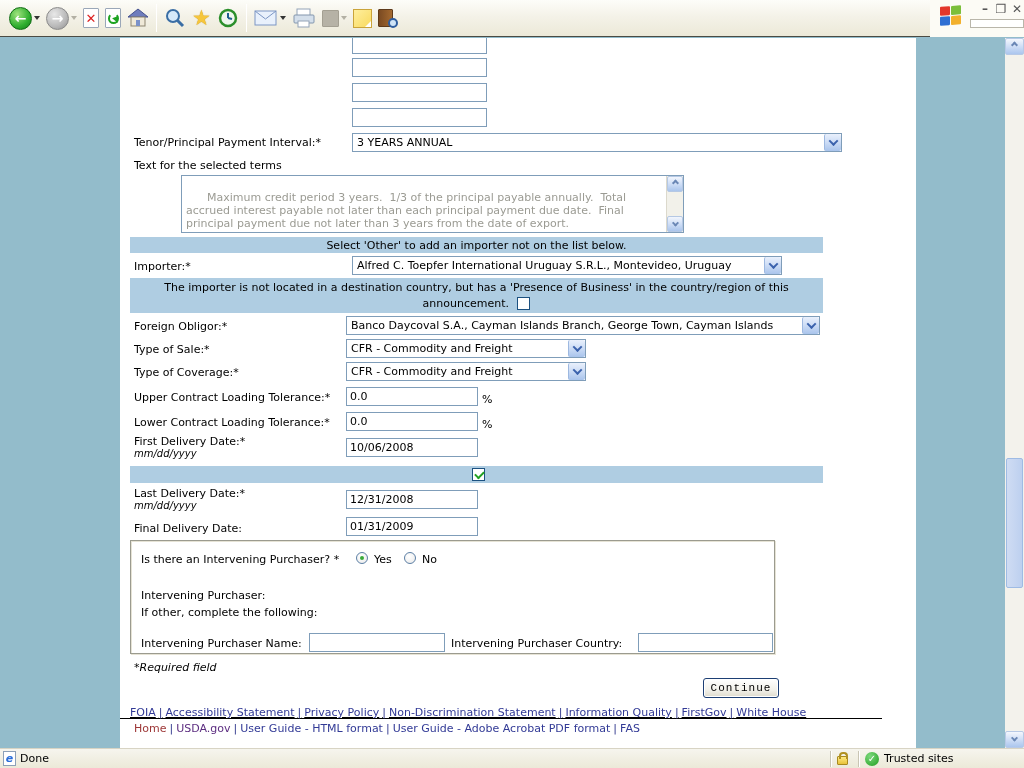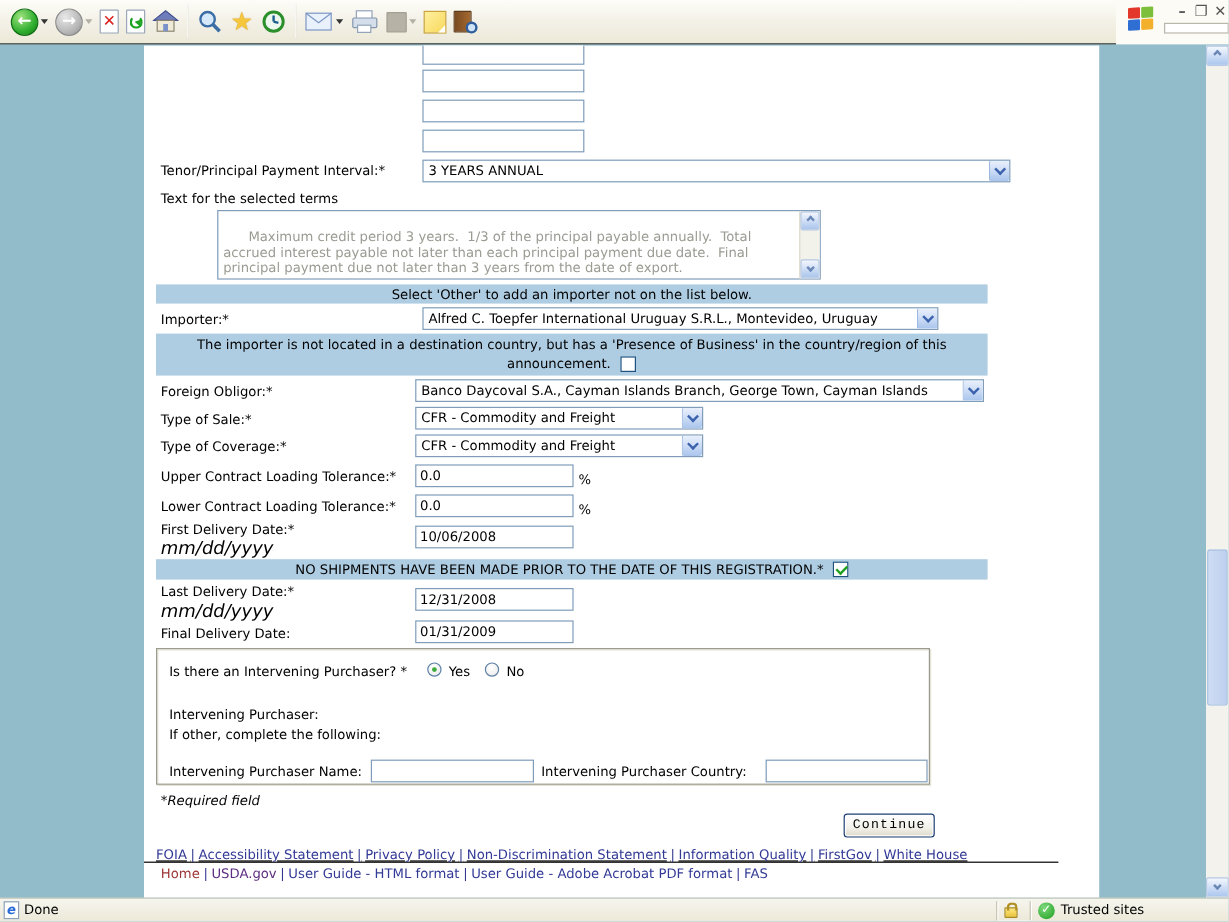--- a/index.html
+++ b/index.html
@@ -39,21 +39,21 @@
     grid-template-columns:10px 10px; grid-template-rows:9px 9px; gap:1px; transform:skewY(-4deg); }
   .winlogo i { display:block; border-radius:1px; }
   .win-ctrl { position:absolute; top:2px; font-size:12px; color:#555; font-weight:bold; width:14px; text-align:center; cursor:default; }
   .mini-box { position:absolute; left:40px; top:19px; width:54px; height:9px; background:#fff; border:1px solid #b9b6aa; }
 
   
   .viewport { position:absolute; left:0; top:38px; width:1005px; height:710px; background:#93bccb; }
   .content { position:absolute; left:120px; top:0; width:796px; height:710px; background:#ffffff; overflow:hidden; }
 
   .lbl { position:absolute; white-space:nowrap; font-size:11px; }
-  .hint { position:absolute; font-style:italic; font-size:15px; white-space:nowrap; }
+  .hint { position:absolute; font-style:italic; font-size:10px; white-space:nowrap; }
   .inp { position:absolute; height:19px; border:1px solid #7f9db9; background:#fff; font-family:"DejaVu Sans",sans-serif;
     font-size:11px; padding:2px 3px; color:#000; }
   .sel { position:absolute; height:19px; border:1px solid #7f9db9; background:#fff; font-size:11px;
     display:flex; align-items:center; padding-left:4px; overflow:hidden; white-space:nowrap; }
   .sel .ddb { position:absolute; right:0; top:0; bottom:0; width:17px;
     background:linear-gradient(180deg,#e9f0fc 0%,#cfdef6 45%,#a9c4ec 100%);
     border-left:1px solid #9db8e0; border-radius:2px; display:flex; align-items:center; justify-content:center; }
   .chev { width:7px; height:7px; border-left:2px solid #3b62ad; border-bottom:2px solid #3b62ad;
     transform:rotate(-45deg) translate(1px,-1px); }
 
@@ -267,21 +267,20 @@
 
     <span class="lbl" style="left:14px; top:378px;">Lower Contract Loading Tolerance:*</span>
     <input class="inp" style="left: 226px; top: 374px; width: 132px;" value="0.0">
     <span class="lbl" style="left:362px; top:380px;">%</span>
 
     <span class="lbl" style="left:14px; top:397px;">First Delivery Date:*</span>
     <span class="hint" style="left:14px; top:410px;">mm/dd/yyyy</span>
     <input class="inp" style="left: 226px; top: 400px; width: 132px;" value="10/06/2008">
 
     <div class="bluebar" style="left:10px; top:428px; width:693px; height:17px;">
-      <span>NO SHIPMENTS HAVE BEEN MADE PRIOR TO THE DATE OF THIS REGISTRATION.*</span>
       <span class="cbx checked" style="margin-left:4px;"></span>
     </div>
 
     <span class="lbl" style="left:14px; top:449px;">Last Delivery Date:*</span>
     <span class="hint" style="left:14px; top:462px;">mm/dd/yyyy</span>
     <input class="inp" style="left: 226px; top: 452px; width: 132px;" value="12/31/2008">
 
     <span class="lbl" style="left:14px; top:484px;">Final Delivery Date:</span>
     <input class="inp" style="left: 226px; top: 479px; width: 132px;" value="01/31/2009">
 

